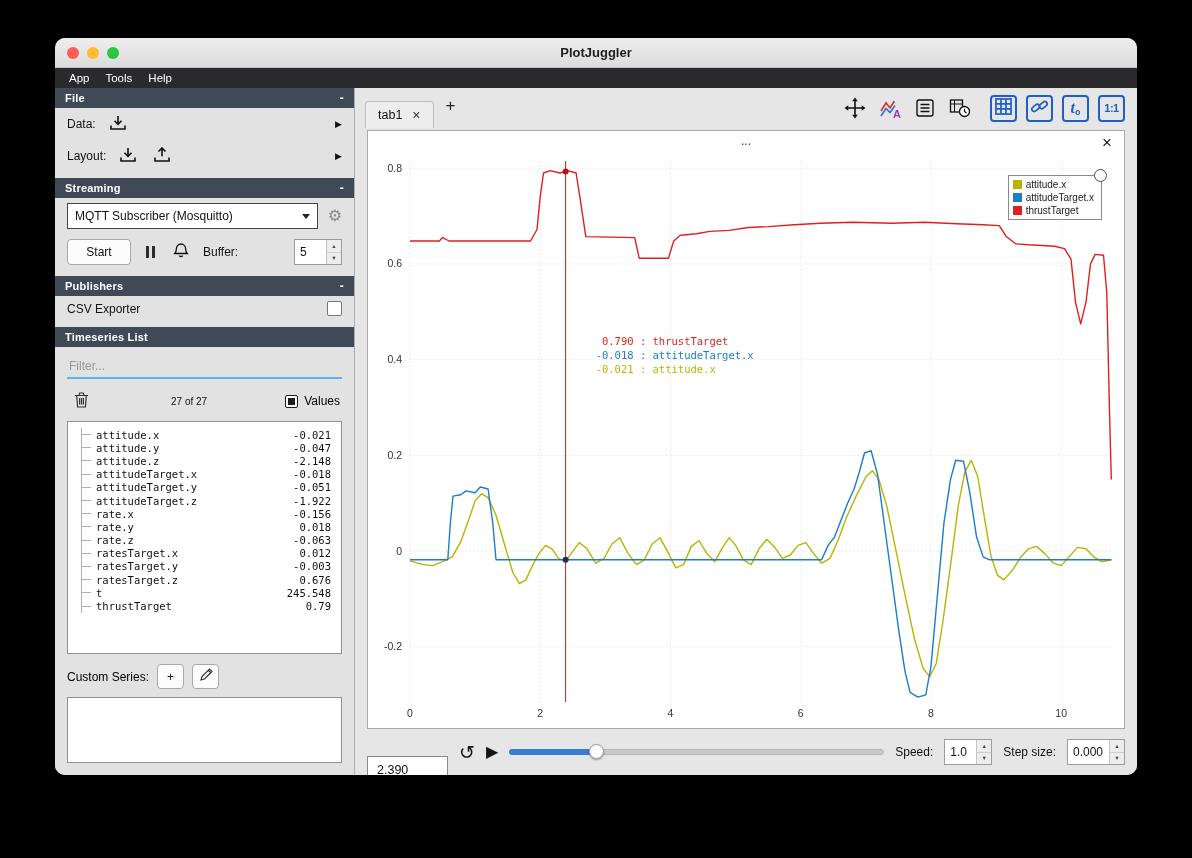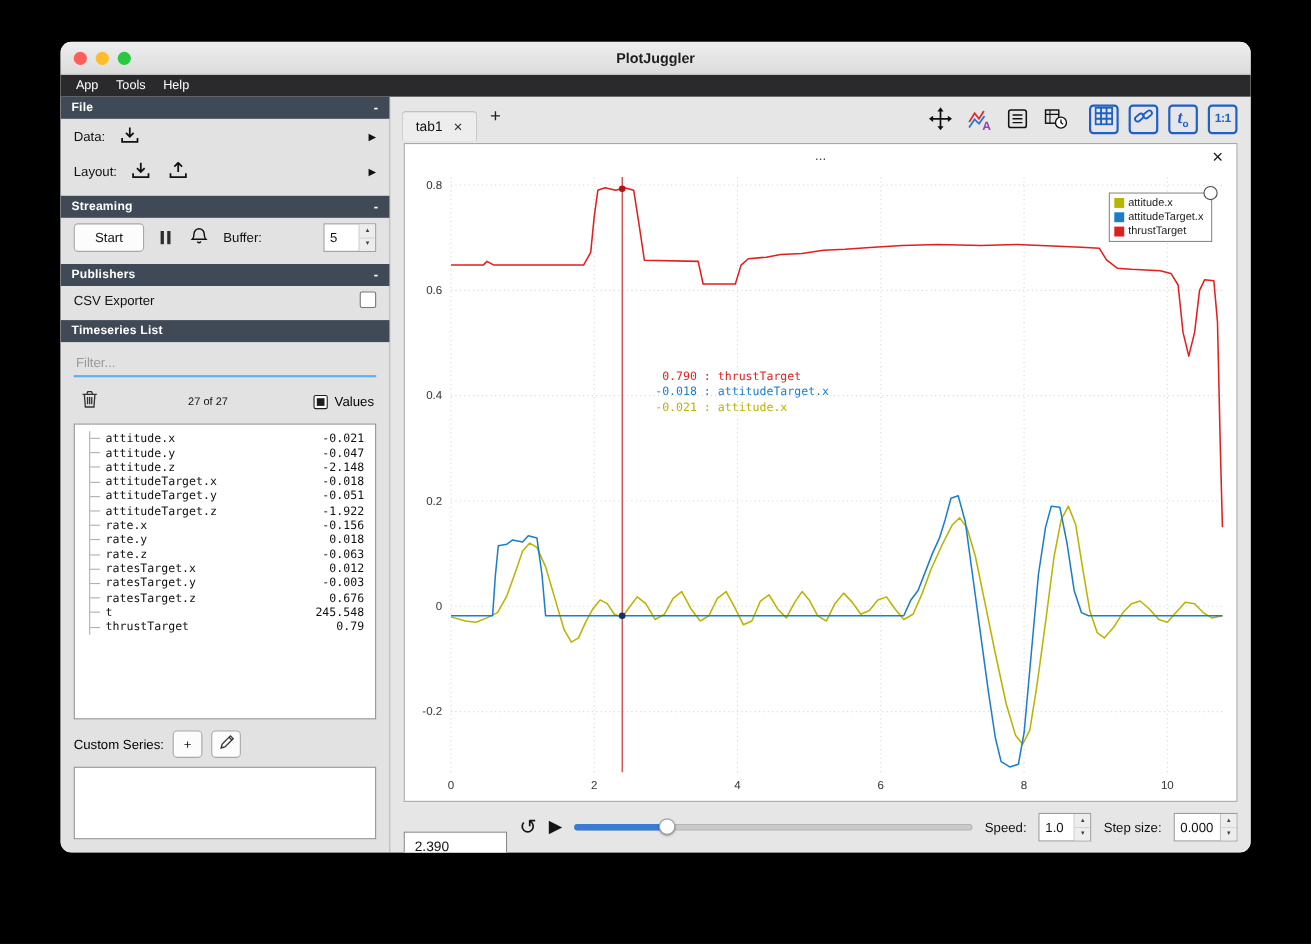--- a/index.html
+++ b/index.html
@@ -79,21 +79,21 @@
   .plot-title{position:absolute;top:3px;left:0;right:0;text-align:center;font-size:12px;color:#3a3a3a;z-index:3;}
   .plot-close{position:absolute;top:4px;right:12px;font-size:17px;line-height:16px;color:#1a1a1a;z-index:5;cursor:pointer;}
   .plot-circle{position:absolute;top:38px;right:17px;width:13px;height:13px;border:1.5px solid #4a4a4a;border-radius:50%;background:#fff;z-index:6;cursor:pointer;}
   .legend{position:absolute;top:44px;right:22px;background:#fff;border:1px solid #8a8a8a;padding:3px 7px 3px 4px;
     display:flex;flex-direction:column;gap:2px;z-index:4;}
   .legend-row{display:flex;align-items:center;gap:4px;font-size:10px;color:#222;}
   .legend-swatch{width:9px;height:9px;flex:none;}
   .plot-canvas{position:absolute;left:0;top:0;width:100%;height:100%;z-index:1;}
   
   .playbar{height:46px;display:flex;align-items:center;gap:11px;padding:0 12px;flex:none;}
-  .time-box{width:94px;height:28px;border:1px solid #8a8a8a;background:#fff;font-size:12.5px;
+  .time-box{width:81px;height:28px;border:1px solid #8a8a8a;background:#fff;font-size:12.5px;
     padding:0 9px;outline:none;color:#111;font-family:"Liberation Sans",sans-serif;margin-top:36px;}
   .pb-icon{font-size:19px;color:#141414;cursor:pointer;line-height:1;}
   .pb-icon.play{font-size:16px;}
   .slider{flex:1;height:24px;position:relative;cursor:pointer;}
   .slider-track{position:absolute;left:0;right:0;top:9px;height:6px;background:#c9c9c9;border-radius:3px;border:1px solid #b5b5b5;}
   .slider-fill{position:absolute;left:0;top:9px;height:6px;background:#3a7bd5;border-radius:3px;}
   .slider-handle{position:absolute;top:4px;width:15px;height:15px;border-radius:50%;background:#fdfdfd;
     border:1px solid #9b9b9b;box-shadow:0 1px 2px rgba(0,0,0,.35);}
   .pb-label{font-size:12px;color:#111;}
   .speed-spin{width:48px;}
@@ -150,20 +150,27 @@
                 <path d="M9 9.3 v-8 M5.5 4.5 L9 1 L12.5 4.5" stroke="#111" stroke-width="1.6" fill="none"></path>
                 <path d="M2 10.5 v3.5 h14 v-3.5" stroke="#111" stroke-width="1.6" fill="none"></path>
               </svg></span>
         </span>
         <span class="arrow-right">▶</span>
       </div>
 
       <div class="section-header">
         <span>Streaming</span>
         <span class="collapse">-</span>
+      </div>
+      <div class="side-row">
+        <div class="combo">
+          <span>MQTT Subscriber (Mosquitto)</span>
+          <span class="caret"></span>
+        </div>
+        <span class="gear">⚙</span>
       </div>
       <div class="side-row">
         <div class="btn start-btn">Start</div>
         <span class="pause">
             <i></i>
             <i></i>
           </span>
         <span class="icon-btn">
           <span><svg width="16" height="17" viewBox="0 0 16 17">
                 <path d="M8 2 a4.6 4.6 0 0 1 4.6 4.6 c0 3.2 .9 4.2 1.6 4.9 H1.8 c.7-.7 1.6-1.7 1.6-4.9 A4.6 4.6 0 0 1 8 2 z" fill="none" stroke="#111" stroke-width="1.3"></path>

